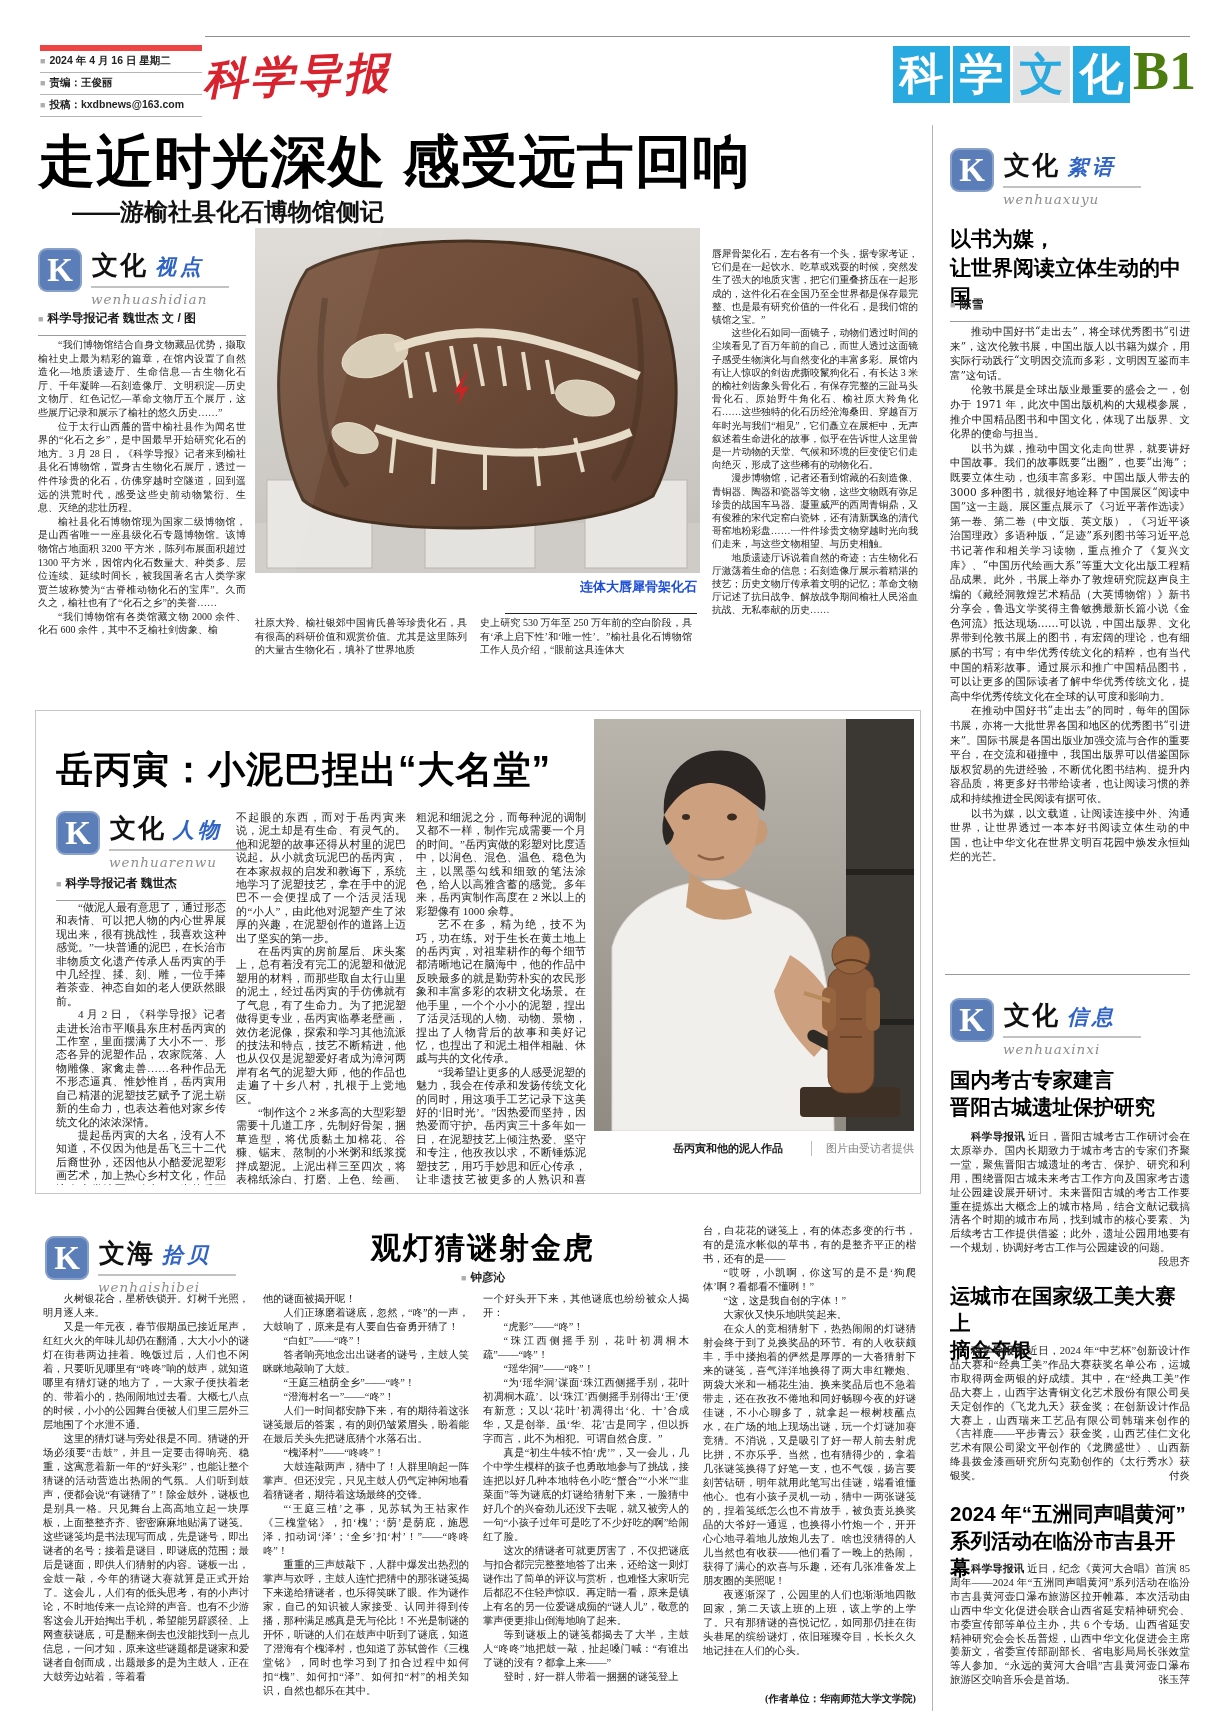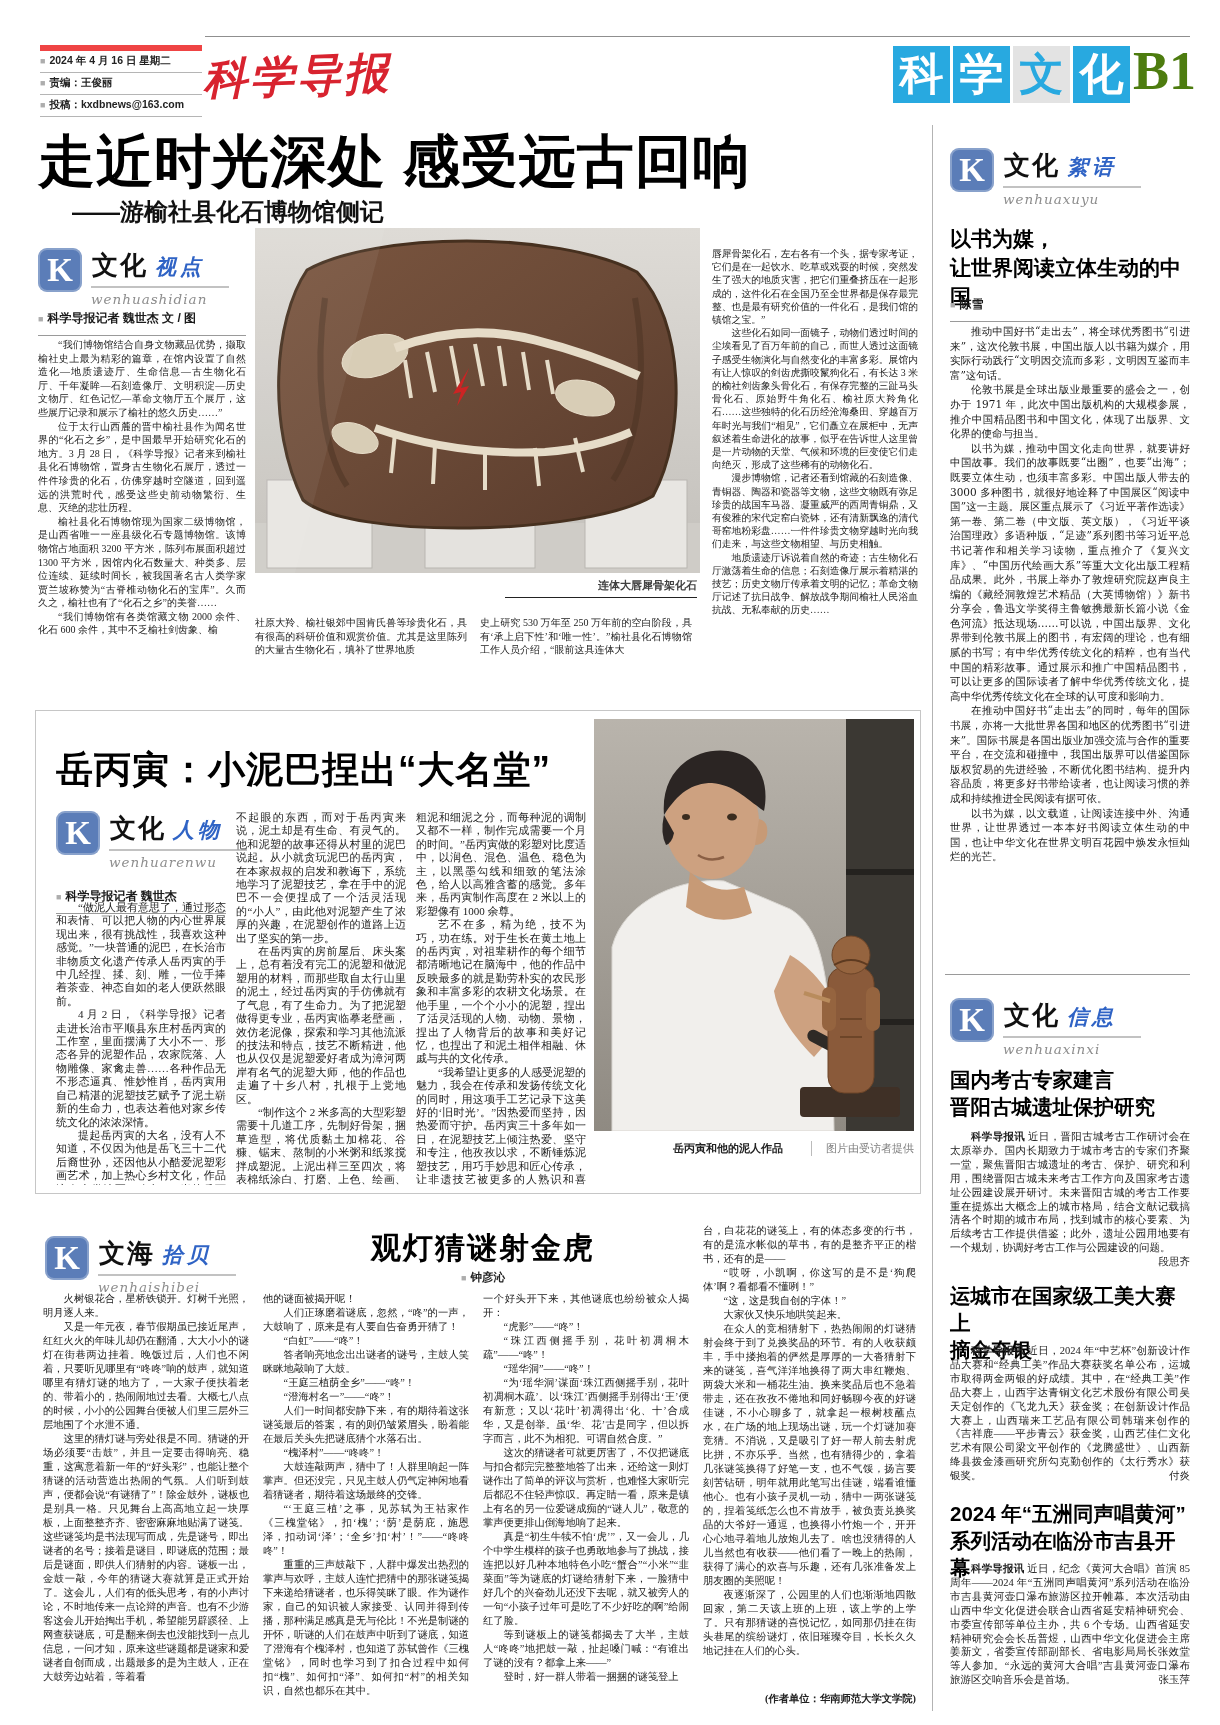--- a/index.html
+++ b/index.html
@@ -26,21 +26,21 @@
   .headline1{left:38px;top:124px;width:830px;font-family:"Liberation Sans",sans-serif;font-weight:900;font-size:57px;letter-spacing:1px;color:#000;white-space:nowrap;}
   .subtitle1{left:72px;top:196px;font-family:"Liberation Sans",sans-serif;font-weight:600;font-size:24px;color:#111;}
   .byline{font-family:"Liberation Sans",sans-serif;font-weight:700;font-size:12px;color:#1a1a1a;padding-bottom:8px;border-bottom:1px solid #9a9a9a;}
   .bodycol{position:absolute;text-align:justify;overflow:hidden;color:#222;}
   .bodycol p{margin:0;text-indent:2em;}
   .bodycol p.flush{text-indent:0;}
   .s1{font-size:10px;line-height:13.6px;}
   .s2{font-size:11px;line-height:13.4px;}
   .s3{font-size:10.3px;line-height:14px;}
   .kai{font-family:"DejaVu Serif",serif;font-size:10.5px;line-height:14.6px;color:#191919;}
-  .fosscap{font-family:"Liberation Sans",sans-serif;font-weight:600;font-size:11px;color:#404040;text-align:right;border-bottom:1.5px solid #222;padding-bottom:4px;}
+  .fosscap{font-family:"Liberation Sans",sans-serif;font-weight:600;font-size:13px;color:#1d4ed8;text-align:right;border-bottom:1.5px solid #222;padding-bottom:17px;}
   .box{border:1px solid #c6c6c6;}
   .headline2{font-family:"Liberation Sans",sans-serif;font-weight:900;font-size:37px;color:#000;letter-spacing:1px;white-space:nowrap;}
   .pcap{display:flex;justify-content:flex-end;gap:28px;font-size:11px;font-family:"Liberation Sans",sans-serif;}
   .pcap .l{color:#222;font-weight:700;}
   .pcap .r{color:#7d7d7d;border-left:1px solid #bbb;padding-left:14px;}
   .headline3{font-family:"Liberation Sans",sans-serif;font-weight:900;font-size:30px;color:#000;letter-spacing:2px;white-space:nowrap;}
   .riddle-by{font-family:"Liberation Sans",sans-serif;font-weight:700;font-size:11.5px;text-align:center;color:#222;}
   .vdiv{left:932px;top:125px;width:1px;height:1586px;background:#b3b3b3;}
   .sb-title{font-family:"Liberation Sans",sans-serif;font-weight:800;font-size:21px;line-height:29px;color:#000;}
   .sb-title2{font-family:"Liberation Sans",sans-serif;font-weight:800;font-size:20.5px;line-height:27px;color:#000;}
@@ -150,21 +150,21 @@
     <div class="ktile">K</div>
     <div>
       <div class="badge-l1">
           <span class="badge-cn">文化</span>
           <span class="badge-script">人物</span>
         </div>
       <div class="badge-py">wenhuarenwu</div>
     </div>
   </div>
 
-  <div class="abs byline" style="left:20px;top:177px;width:170px;"><span class="sq">■</span><span>科学导报记者  魏世杰</span></div>
+  <div class="abs byline" style="left:20px;top:164px;width:170px;"><span class="sq">■</span><span>科学导报记者  魏世杰</span></div>
 
   <div class="abs bodycol s2" style="left:20px;top:190px;width:170px;height:284px;">
       <p>“做泥人最有意思了，通过形态和表情、可以把人物的内心世界展现出来，很有挑战性，我喜欢这种感觉。”一块普通的泥巴，在长治市非物质文化遗产传承人岳丙寅的手中几经捏、揉、刻、雕，一位手捧着茶壶、神态自如的老人便跃然眼前。</p>
       <p>4 月 2 日，《科学导报》记者走进长治市平顺县东庄村岳丙寅的工作室，里面摆满了大小不一、形态各异的泥塑作品，农家院落、人物雕像、家禽走兽……各种作品无不形态逼真、惟妙惟肖，岳丙寅用自己精湛的泥塑技艺赋予了泥土崭新的生命力，也表达着他对家乡传统文化的浓浓深情。</p>
       <p>提起岳丙寅的大名，没有人不知道，不仅因为他是岳飞三十二代后裔世孙，还因他从小酷爱泥塑彩画艺术，加上热心乡村文化，作品遍布上党地区。今年 56 岁的岳丙寅与泥塑结缘已有 30 余年，在很多人眼里，泥土是最</p>
     </div>
   <div class="abs bodycol s2" style="left:200px;top:100px;width:170px;height:374px;">
       <p class="flush">不起眼的东西，而对于岳丙寅来说，泥土却是有生命、有灵气的。他和泥塑的故事还得从村里的泥巴说起。从小就贪玩泥巴的岳丙寅，在本家叔叔的启发和教诲下，系统地学习了泥塑技艺，拿在手中的泥巴不一会便捏成了一个活灵活现的“小人”，由此他对泥塑产生了浓厚的兴趣，在泥塑创作的道路上迈出了坚实的第一步。</p>
       <p>在岳丙寅的房前屋后、床头案上，总有着没有完工的泥塑和做泥塑用的材料，而那些取自太行山里的泥土，经过岳丙寅的手仿佛就有了气息，有了生命力。为了把泥塑做得更专业，岳丙寅临摹老壁画，效仿老泥像，探索和学习其他流派的技法和特点，技艺不断精进，他也从仅仅是泥塑爱好者成为漳河两岸有名气的泥塑大师，他的作品也走遍了十乡八村，扎根于上党地区。</p>
       <p>“制作这个 2 米多高的大型彩塑需要十几道工序，先制好骨架，捆草造型，将优质黏土加棉花、谷糠、锯末、熬制的小米粥和纸浆搅拌成塑泥。上泥出样三至四次，将表棉纸涂白、打磨、上色、绘画、上光、装脏、点睛后才能完成。就上泥来讲，需要有</p>
@@ -247,22 +247,22 @@
       <p>大鼓连敲两声，猜中了！人群里响起一阵掌声。但还没完，只见主鼓人仍气定神闲地看着猜谜者，期待着这场最终的交锋。</p>
       <p>“‘王庭三植’之事，见苏轼为王祜家作《三槐堂铭》，扣‘槐’；‘荫’是荫庇，施恩泽，扣动词‘泽’；‘全乡’扣‘村’！”——“咚咚咚”！</p>
       <p>重重的三声鼓敲下，人群中爆发出热烈的掌声与欢呼，主鼓人连忙把猜中的那张谜笺揭下来递给猜谜者，也乐得笑眯了眼。作为谜作家，自己的知识被人家接受、认同并得到传播，那种满足感真是无与伦比！不光是制谜的开怀，听谜的人们在鼓声中听到了谜底，知道了澄海有个槐泽村，也知道了苏轼曾作《三槐堂铭》，同时也学习到了扣合过程中如何扣“槐”、如何扣“泽”、如何扣“村”的相关知识，自然也都乐在其中。</p>
     </div>
   <div class="abs bodycol s3" style="left:448px;top:70px;width:206px;height:420px;">
       <p class="flush">一个好头开下来，其他谜底也纷纷被众人揭开：</p>
       <p>“虎影”——“咚”！</p>
       <p>“珠江西侧摇手别，花叶初凋桐木疏”——“咚”！</p>
       <p>“瑶华洞”——“咚”！</p>
       <p>“为‘瑶华洞’谋面‘珠江西侧摇手别，花叶初凋桐木疏’。以‘珠江’西侧摇手别得出‘王’便有新意；又以‘花叶’初凋得出‘化、十’合成华，又是创举。虽‘华、花’古是同字，但以拆字而言，此不为相犯。可谓自然合度。”</p>
+      <p>真是“初生牛犊不怕‘虎’”，又一会儿，几个中学生模样的孩子也勇敢地参与了挑战，接连把以好几种本地特色小吃“蟹合”“小米”“韭菜面”等为谜底的灯谜给猜射下来，一脸猜中好几个的兴奋劲儿还没下去呢，就又被旁人的一句“小孩子过年可是吃了不少好吃的啊”给闹红了脸。</p>
       <p>这次的猜谜者可就更厉害了，不仅把谜底与扣合都完完整整地答了出来，还给这一则灯谜作出了简单的评议与赏析，也难怪大家听完后都忍不住轻声惊叹。再定睛一看，原来是镇上有名的另一位爱谜成痴的“谜人儿”，敬意的掌声便更排山倒海地响了起来。</p>
-      <p>真是“初生牛犊不怕‘虎’”，又一会儿，几个中学生模样的孩子也勇敢地参与了挑战，接连把以好几种本地特色小吃“蟹合”“小米”“韭菜面”等为谜底的灯谜给猜射下来，一脸猜中好几个的兴奋劲儿还没下去呢，就又被旁人的一句“小孩子过年可是吃了不少好吃的啊”给闹红了脸。</p>
       <p>等到谜板上的谜笺都揭去了大半，主鼓人“咚咚”地把鼓一敲，扯起嗓门喊：“有谁出了谜的没有？都拿上来——”</p>
       <p>登时，好一群人带着一捆捆的谜笺登上</p>
     </div>
   <div class="abs bodycol s3" style="left:668px;top:2px;width:213px;height:468px;">
       <p class="flush">台，白花花的谜笺上，有的体态多变的行书，有的是流水帐似的草书，有的是整齐平正的楷书，还有的是——</p>
       <p>“哎呀，小凯啊，你这写的是不是‘狗爬体’啊？看都看不懂咧！”</p>
       <p>“这，这是我自创的字体！”</p>
       <p>大家伙又快乐地哄笑起来。</p>
       <p>在众人的竞相猜射下，热热闹闹的灯谜猜射会终于到了兑换奖品的环节。有的人收获颇丰，手中搂抱着的俨然是厚厚的一大沓猜射下来的谜笺，喜气洋洋地换得了两大串红鞭炮、两袋大米和一桶花生油。换来奖品后也不急着带走，还在孜孜不倦地和同好畅聊今夜的好谜佳谜，不小心聊多了，就拿起一根树枝蘸点水，在广场的地上现场出谜，玩一个灯谜加赛竞猜。不消说，又是吸引了好一帮人前去射虎比拼，不亦乐乎。当然，也有猜得少的，拿着几张谜笺换得了好笔一支，也不气馁，扬言要刻苦钻研，明年就用此笔写出佳谜，端看谁懂他心。也有小孩子灵机一动，猜中一两张谜笺的，捏着笺纸怎么也不肯放手，被负责兑换奖品的大爷好一通逗，也换得小竹炮一个，开开心心地寻着地儿放炮儿去了。啥也没猜得的人儿当然也有收获——他们看了一晚上的热闹，获得了满心的欢喜与乐趣，还有几张准备发上朋友圈的美照呢！</p>
       <p>夜逐渐深了，公园里的人们也渐渐地四散回家，第二天该上班的上班，该上学的上学了。只有那猜谜的喜悦记忆，如同那仍挂在街头巷尾的缤纷谜灯，依旧璀璨夺目，长长久久地记挂在人们的心头。</p>

